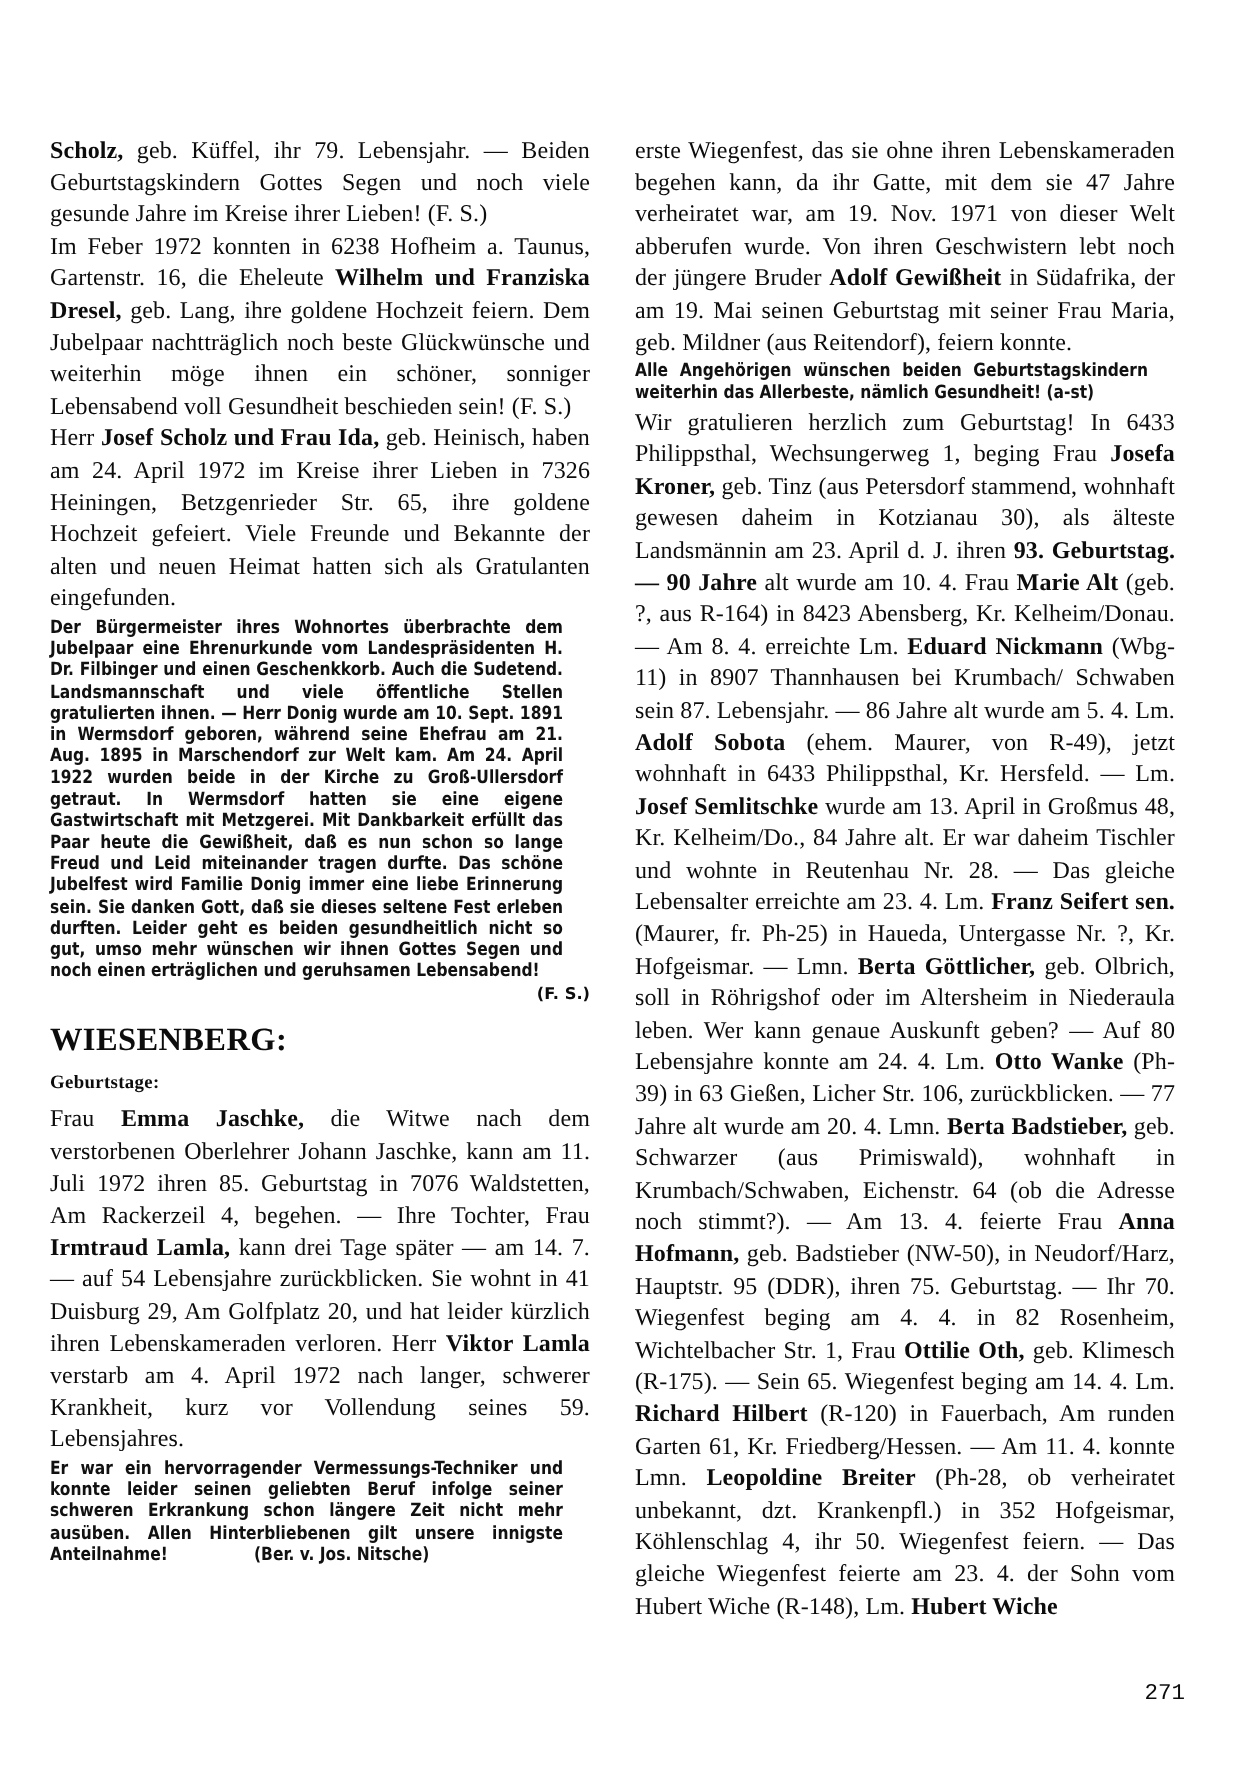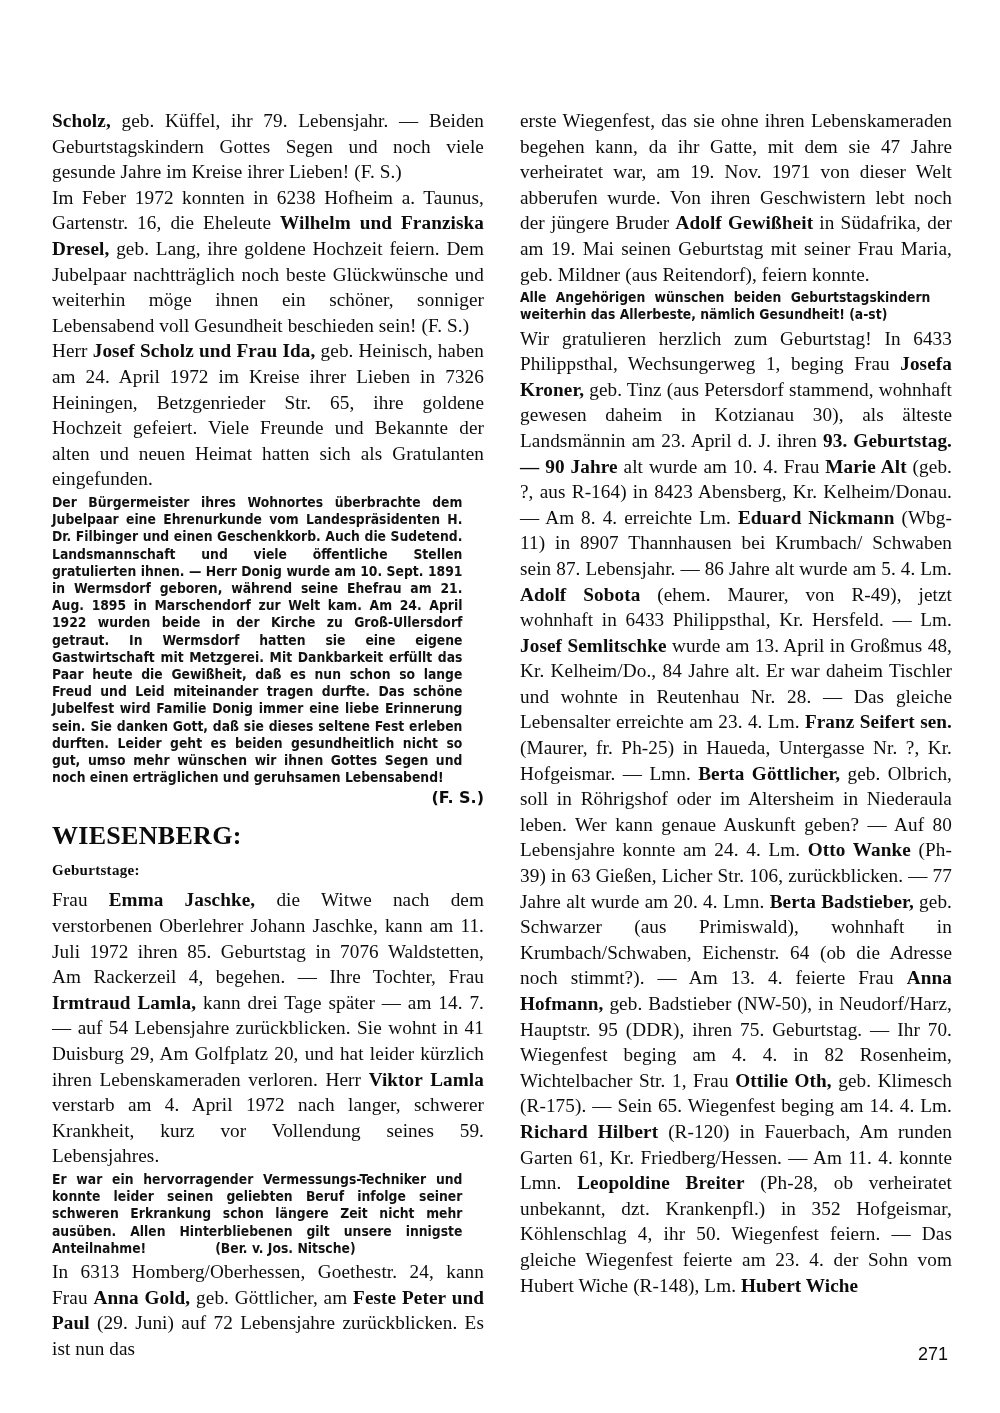--- a/index.html
+++ b/index.html
@@ -14,21 +14,21 @@
     color: #0c0c0c;
     position: relative;
     overflow: hidden;
   }
   .page {
     position: absolute;
     left: 0; top: 0;
     width: 1000px;
     height: 1413px;
     box-sizing: border-box;
-    padding: 108px 52px 40px 52px;
+    padding: 108px 52px 40px 40px;
   }
   .columns {
     display: flex;
     gap: 36px;
     align-items: flex-start;
   }
   .col {
     width: 432px;
     flex: 0 0 432px;
   }
@@ -53,21 +53,21 @@
     font-stretch: condensed;
     transform: scaleX(0.95);
     transform-origin: left top;
     font-weight: 600;
     color: #111;
   }
   p.big b, p.small b {
     font-weight: bold;
   }
   .sig {
-    font-size: 16px;
+    font-size: 13px;
     font-family: "DejaVu Sans", sans-serif;
     font-weight: 700;
     text-align: right;
     margin: 0 0 4px 0;
   }
   h3.section {
     font-size: 26px;
     line-height: 26px;
     margin: 16px 0 2px 0;
     font-weight: bold;
@@ -80,40 +80,39 @@
     margin: 8px 0 4px 0;
     font-weight: bold;
     font-family: "Liberation Serif", serif;
     letter-spacing: 0.3px;
   }
   .pagenum {
     position: absolute;
     right: 52px;
     bottom: 48px;
     font-size: 18px;
-    font-family: Liberation Sans, sans-serif;
+    font-family: Liberation Mono, monospace;
   }
 </style>
 </head>
 <body>
 
 <div class="page">
   <div class="columns">
 
     <div class="col">
       <p class="big"><b>Scholz,</b> geb. Küffel, ihr 79. Lebensjahr. — Beiden Geburtstagskindern Gottes Segen und noch viele gesunde Jahre im Kreise ihrer Lieben! (F. S.)</p>
       <p class="big">Im Feber 1972 konnten in 6238 Hofheim a. Taunus, Gartenstr. 16, die Eheleute <b>Wilhelm und Franziska Dresel,</b> geb. Lang, ihre goldene Hochzeit feiern. Dem Jubelpaar nachtträglich noch beste Glückwünsche und weiterhin möge ihnen ein schöner, sonniger Lebensabend voll Gesundheit beschieden sein! (F. S.)</p>
       <p class="big">Herr <b>Josef Scholz und Frau Ida,</b> geb. Heinisch, haben am 24. April 1972 im Kreise ihrer Lieben in 7326 Heiningen, Betzgenrieder Str. 65, ihre goldene Hochzeit gefeiert. Viele Freunde und Bekannte der alten und neuen Heimat hatten sich als Gratulanten eingefunden.</p>
       <p class="small">Der Bürgermeister ihres Wohnortes überbrachte dem Jubelpaar eine Ehrenurkunde vom Landespräsidenten H. Dr. Filbinger und einen Geschenkkorb. Auch die Sudetend. Landsmannschaft und viele öffentliche Stellen gratulierten ihnen. — Herr Donig wurde am 10. Sept. 1891 in Wermsdorf geboren, während seine Ehefrau am 21. Aug. 1895 in Marschendorf zur Welt kam. Am 24. April 1922 wurden beide in der Kirche zu Groß-Ullersdorf getraut. In Wermsdorf hatten sie eine eigene Gastwirtschaft mit Metzgerei. Mit Dankbarkeit erfüllt das Paar heute die Gewißheit, daß es nun schon so lange Freud und Leid miteinander tragen durfte. Das schöne Jubelfest wird Familie Donig immer eine liebe Erinnerung sein. Sie danken Gott, daß sie dieses seltene Fest erleben durften. Leider geht es beiden gesundheitlich nicht so gut, umso mehr wünschen wir ihnen Gottes Segen und noch einen erträglichen und geruhsamen Lebensabend!</p>
       <p class="sig">(F. S.)</p>
       <h3 class="section">WIESENBERG:</h3>
       <h4 class="subsection">Geburtstage:</h4>
       <p class="big">Frau <b>Emma Jaschke,</b> die Witwe nach dem verstorbenen Oberlehrer Johann Jaschke, kann am 11. Juli 1972 ihren 85. Geburtstag in 7076 Waldstetten, Am Rackerzeil 4, begehen. — Ihre Tochter, Frau <b>Irmtraud Lamla,</b> kann drei Tage später — am 14. 7. — auf 54 Lebensjahre zurückblicken. Sie wohnt in 41 Duisburg 29, Am Golfplatz 20, und hat leider kürzlich ihren Lebenskameraden verloren. Herr <b>Viktor Lamla</b> verstarb am 4. April 1972 nach langer, schwerer Krankheit, kurz vor Vollendung seines 59. Lebensjahres.</p>
       <p class="small">Er war ein hervorragender Vermessungs-Techniker und konnte leider seinen geliebten Beruf infolge seiner schweren Erkrankung schon längere Zeit nicht mehr ausüben. Allen Hinterbliebenen gilt unsere innigste Anteilnahme!&nbsp;&nbsp;&nbsp;&nbsp;&nbsp;&nbsp;&nbsp;&nbsp;&nbsp;&nbsp;&nbsp;&nbsp;&nbsp;&nbsp;&nbsp;&nbsp;(Ber. v. Jos. Nitsche)</p>
-      <p class="big">In 6313 Homberg/Oberhessen, Goethestr. 24, kann Frau <b>Anna Gold,</b> geb. Göttlicher, am <b>Feste Peter und Paul</b> (29. Juni) auf 72 Lebensjahre zurückblicken. Es ist nun das</p>
     </div>
 
     <div class="col">
       <p class="big">erste Wiegenfest, das sie ohne ihren Lebenskameraden begehen kann, da ihr Gatte, mit dem sie 47 Jahre verheiratet war, am 19. Nov. 1971 von dieser Welt abberufen wurde. Von ihren Geschwistern lebt noch der jüngere Bruder <b>Adolf Gewißheit</b> in Südafrika, der am 19. Mai seinen Geburtstag mit seiner Frau Maria, geb. Mildner (aus Reitendorf), feiern konnte.</p>
       <p class="small">Alle Angehörigen wünschen beiden Geburtstagskindern weiterhin das Allerbeste, nämlich Gesundheit! (a-st)</p>
       <p class="big">Wir gratulieren herzlich zum Geburtstag! In 6433 Philippsthal, Wechsungerweg 1, beging Frau <b>Josefa Kroner,</b> geb. Tinz (aus Petersdorf stammend, wohnhaft gewesen daheim in Kotzianau 30), als älteste Landsmännin am 23. April d. J. ihren <b>93. Geburtstag. — 90 Jahre</b> alt wurde am 10. 4. Frau <b>Marie Alt</b> (geb. ?, aus R-164) in 8423 Abensberg, Kr. Kelheim/Donau. — Am 8. 4. erreichte Lm. <b>Eduard Nickmann</b> (Wbg-11) in 8907 Thannhausen bei Krumbach/ Schwaben sein 87. Lebensjahr. — 86 Jahre alt wurde am 5. 4. Lm. <b>Adolf Sobota</b> (ehem. Maurer, von R-49), jetzt wohnhaft in 6433 Philippsthal, Kr. Hersfeld. — Lm. <b>Josef Semlitschke</b> wurde am 13. April in Großmus 48, Kr. Kelheim/Do., 84 Jahre alt. Er war daheim Tischler und wohnte in Reutenhau Nr. 28. — Das gleiche Lebensalter erreichte am 23. 4. Lm. <b>Franz Seifert sen.</b> (Maurer, fr. Ph-25) in Haueda, Untergasse Nr. ?, Kr. Hofgeismar. — Lmn. <b>Berta Göttlicher,</b> geb. Olbrich, soll in Röhrigshof oder im Altersheim in Niederaula leben. Wer kann genaue Auskunft geben? — Auf 80 Lebensjahre konnte am 24. 4. Lm. <b>Otto Wanke</b> (Ph-39) in 63 Gießen, Licher Str. 106, zurückblicken. — 77 Jahre alt wurde am 20. 4. Lmn. <b>Berta Badstieber,</b> geb. Schwarzer (aus Primiswald), wohnhaft in Krumbach/Schwaben, Eichenstr. 64 (ob die Adresse noch stimmt?). — Am 13. 4. feierte Frau <b>Anna Hofmann,</b> geb. Badstieber (NW-50), in Neudorf/Harz, Hauptstr. 95 (DDR), ihren 75. Geburtstag. — Ihr 70. Wiegenfest beging am 4. 4. in 82 Rosenheim, Wichtelbacher Str. 1, Frau <b>Ottilie Oth,</b> geb. Klimesch (R-175). — Sein 65. Wiegenfest beging am 14. 4. Lm. <b>Richard Hilbert</b> (R-120) in Fauerbach, Am runden Garten 61, Kr. Friedberg/Hessen. — Am 11. 4. konnte Lmn. <b>Leopoldine Breiter</b> (Ph-28, ob verheiratet unbekannt, dzt. Krankenpfl.) in 352 Hofgeismar, Köhlenschlag 4, ihr 50. Wiegenfest feiern. — Das gleiche Wiegenfest feierte am 23. 4. der Sohn vom Hubert Wiche (R-148), Lm. <b>Hubert Wiche</b></p>
     </div>
 
   </div>
 

